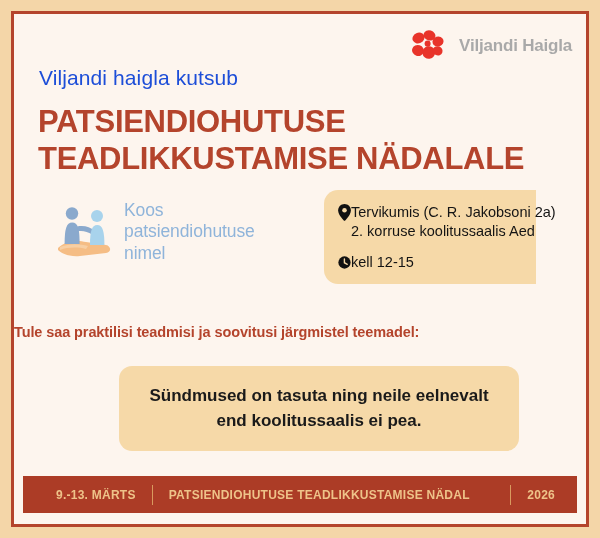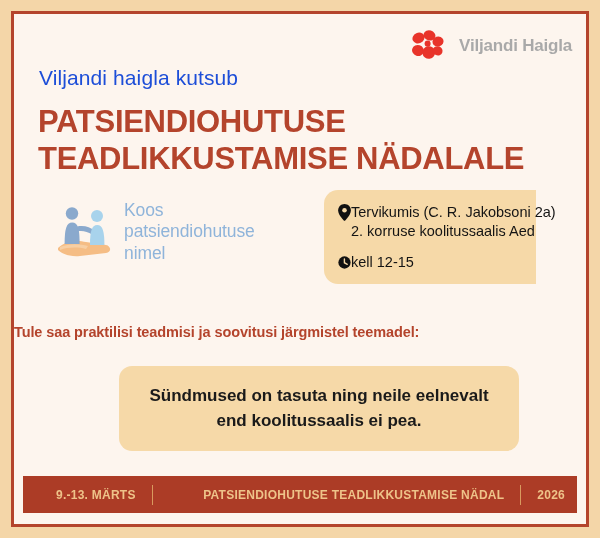--- a/index.html
+++ b/index.html
@@ -181,24 +181,24 @@
   .f-date { padding-left: 33px; white-space: nowrap; }
   .f-sep {
     width: 1px;
     height: 20px;
     background: #d99a5e;
     margin: 0 16px;
     flex: none;
   }
   .f-title {
     flex: 1;
-    text-align: right;
+    text-align: left;
     white-space: nowrap;
   }
-  .f-year { padding-right: 12px; white-space: nowrap; }
+  .f-year { padding-right: 22px; white-space: nowrap; }
 </style>
 </head>
 <body>
 
 <div class="poster">
 
   <div class="brand-logo">
     <svg class="brand-mark" viewBox="0 0 34 31">
       <g fill="#e8342a">
         <ellipse cx="7.5" cy="8" rx="6.2" ry="5.2" transform="rotate(-25 7.5 8)"></ellipse>

